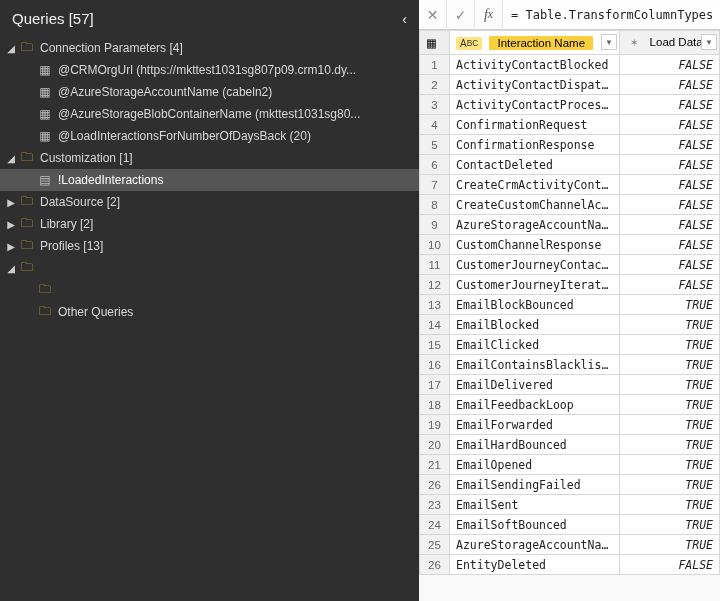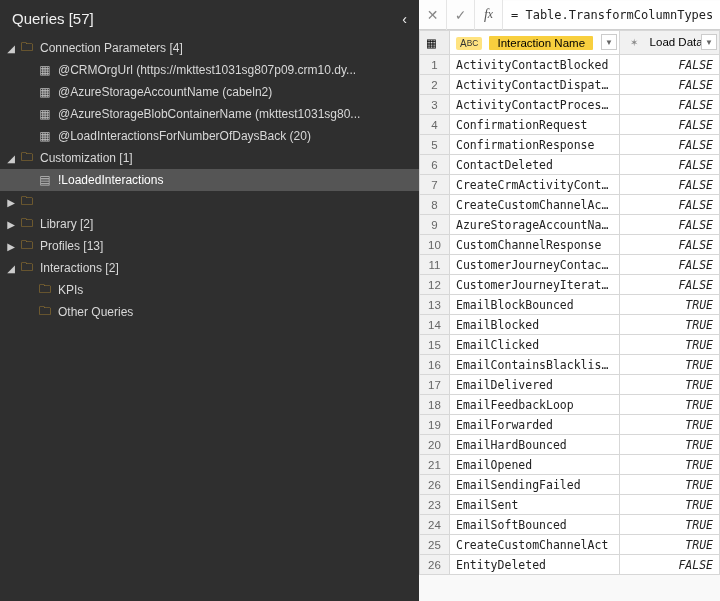--- a/index.html
+++ b/index.html
@@ -171,40 +171,39 @@
         <span class="label">Customization [1]</span>
       </div>
       <div class="tree-row ind1 selected">
         <span class="arrow blank"></span>
         <span class="icon file">▤</span>
         <span class="label">!LoadedInteractions</span>
       </div>
       <div class="tree-row ind0">
         <span class="arrow ">▶</span>
         <span class="icon folder">🗀</span>
+        <span class="label">DataSource [2]</span>
       </div>
       <div class="tree-row ind0">
         <span class="arrow ">▶</span>
         <span class="icon folder">🗀</span>
         <span class="label">Library [2]</span>
       </div>
       <div class="tree-row ind0">
         <span class="arrow ">▶</span>
         <span class="icon folder">🗀</span>
         <span class="label">Profiles [13]</span>
       </div>
       <div class="tree-row ind0">
         <span class="arrow ">◢</span>
         <span class="icon folder">🗀</span>
-        <span class="label">Interactions [2]</span>
-      </div>
-      <div class="tree-row ind1">
-        <span class="arrow blank"></span>
-        <span class="icon folder">🗀</span>
-        <span class="label">KPIs</span>
+      </div>
+      <div class="tree-row ind1">
+        <span class="arrow blank"></span>
+        <span class="icon folder">🗀</span>
       </div>
       <div class="tree-row ind1">
         <span class="arrow blank"></span>
         <span class="icon folder">🗀</span>
         <span class="label">Other Queries</span>
       </div>
     </div>
 </div>
 
 <div class="main">
@@ -353,21 +352,21 @@
             <td class="name">EmailSent</td>
             <td class="bool">TRUE</td>
           </tr>
           <tr>
             <td class="rownum">24</td>
             <td class="name">EmailSoftBounced</td>
             <td class="bool">TRUE</td>
           </tr>
           <tr>
             <td class="rownum">25</td>
-            <td class="name">CreateCustomChannelAct</td>
+            <td class="name">AzureStorageAccountName</td>
             <td class="bool">TRUE</td>
           </tr>
           <tr>
             <td class="rownum">26</td>
             <td class="name">EntityDeleted</td>
             <td class="bool">FALSE</td>
           </tr>
         </tbody>
     </table>
   </div>

